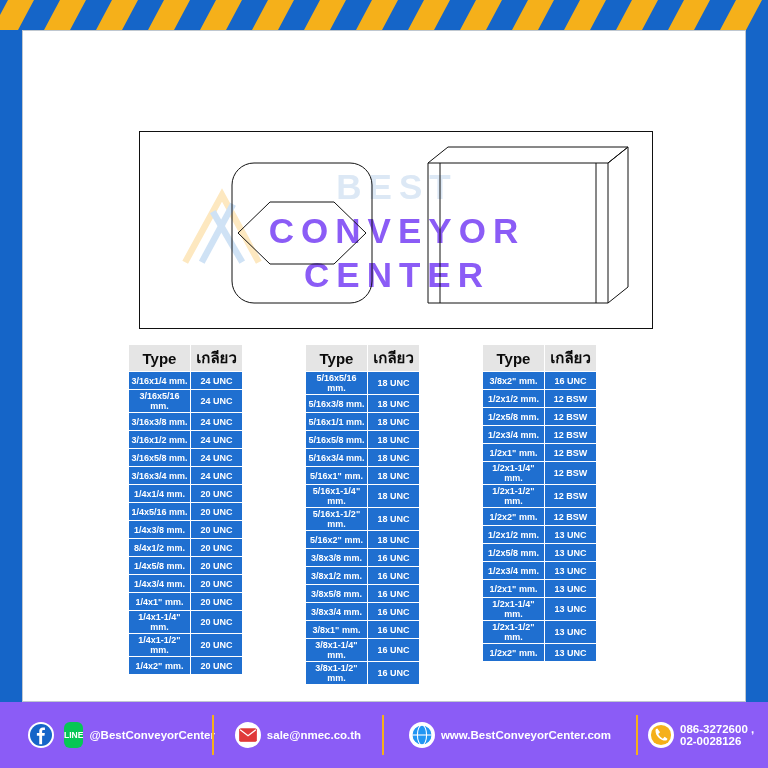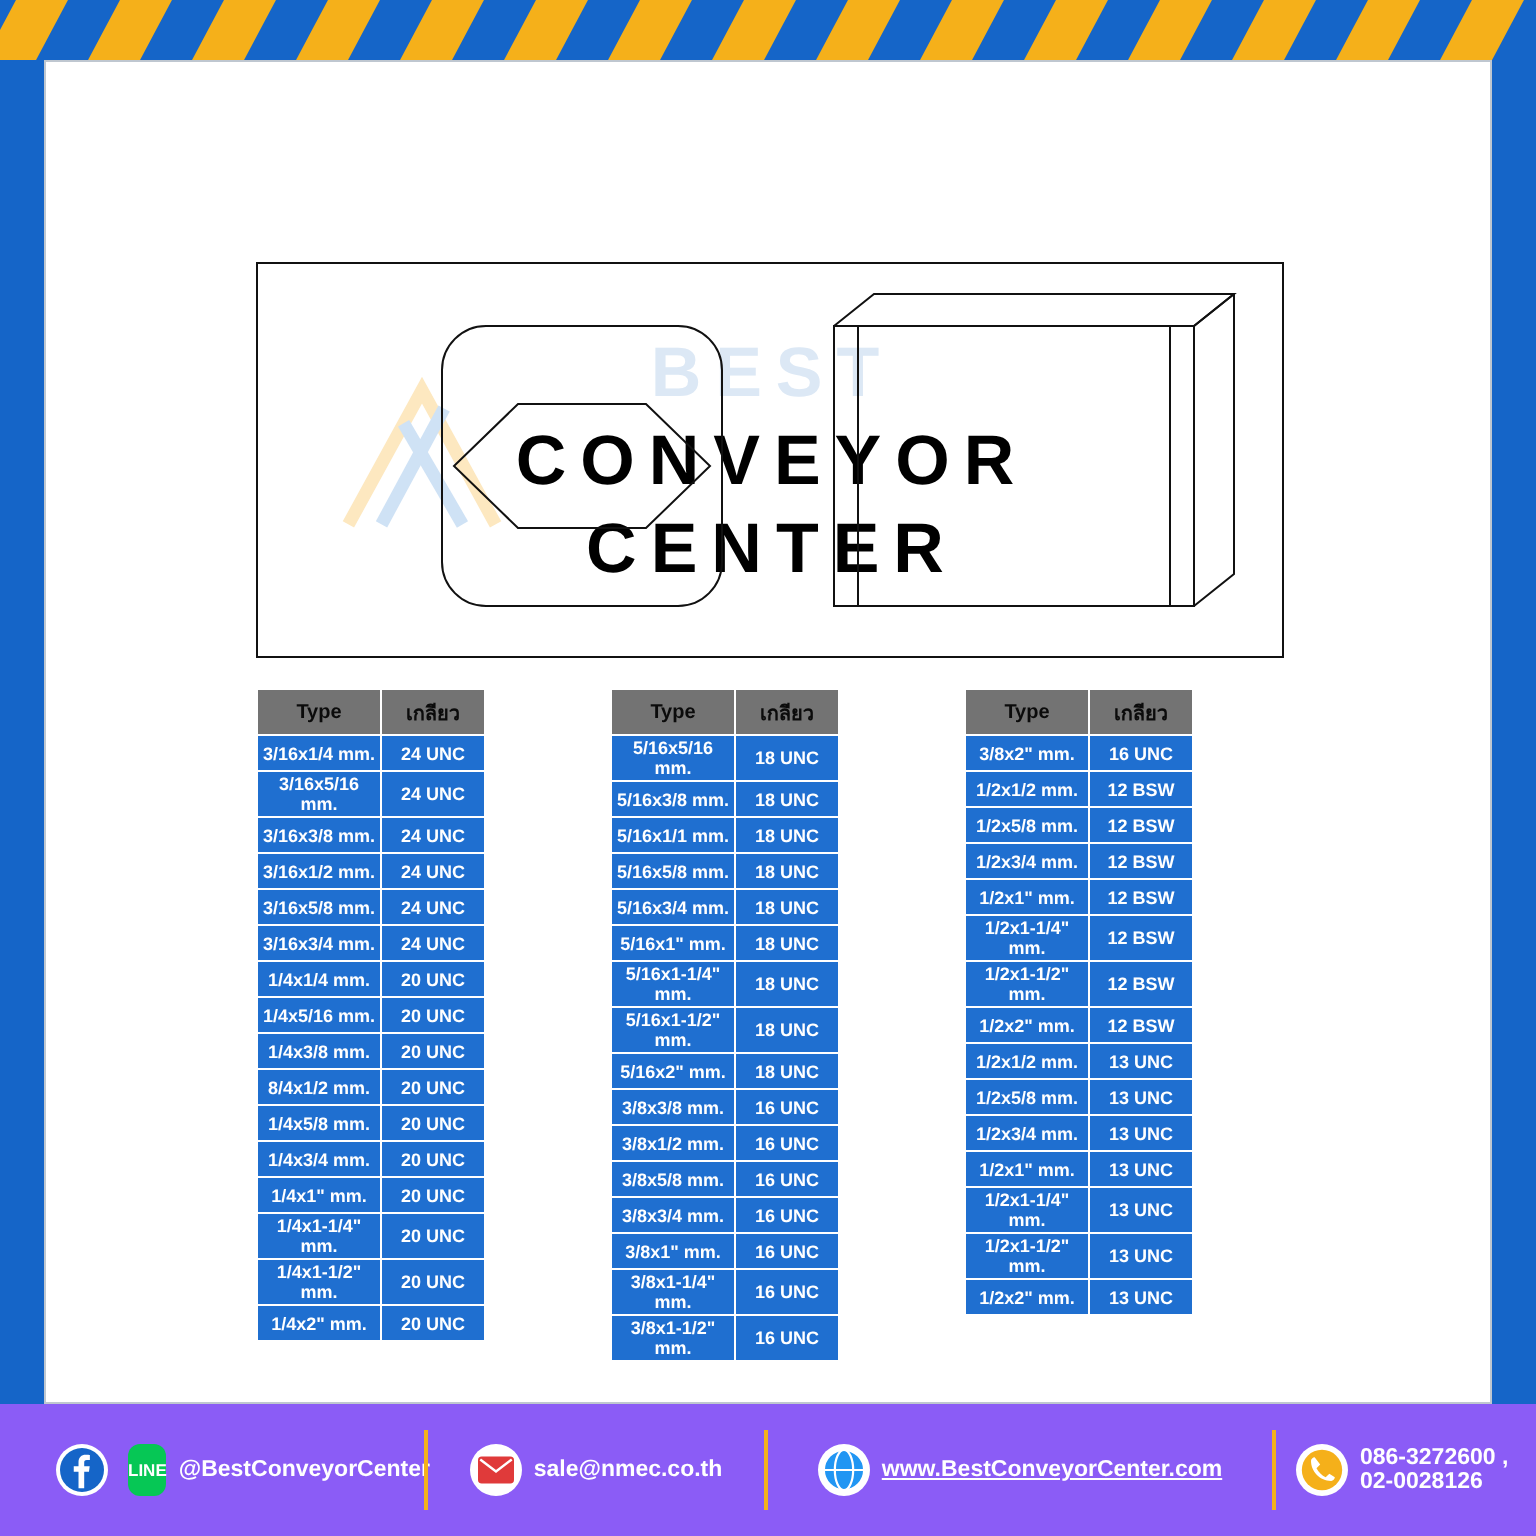--- a/index.html
+++ b/index.html
@@ -36,50 +36,50 @@
     position:absolute; left:231px; top:10px; width:262px; height:70px;
     background:#1565c8;
     display:flex; flex-direction:column; align-items:center; justify-content:center;
     color:#ffffff;
     line-height:1.18;
   }
   .title-box div { font-size:23px; font-weight:bold; letter-spacing:.5px; }
 
   
   .draw-frame {
-    position:absolute; left:105px; top:100px; width:514px; height:198px;
+    position:absolute; left:116px; top:100px; width:514px; height:198px;
     border:1px solid #111;
     background:#fff;
     overflow:hidden;
   }
   .wm {
     position:absolute; left:0; top:0; width:514px; height:198px;
     display:flex; flex-direction:column; align-items:center; justify-content:center;
     color:#dce8f5; font-size:35px; font-weight:bold; letter-spacing:7px;
     pointer-events:none;
   }
   .wm span { display:block; line-height:1.25; }
-  .wm .w2 { color:#000000; }
+  .wm .w2 { color:#8b5cf6; }
   .wm-mark {
     position:absolute; left:36px; top:52px; width:92px; height:92px;
     pointer-events:none;
   }
 
   
   .tables {
     position:absolute; left:105px; top:313px; width:514px;
   }
   .tbl {
     position:absolute; top:0;
     border-collapse:collapse;
     font-size:9.5px;
   }
   .tbl td, .tbl th { border:1px solid #ffffff; }
   .tbl th {
-    background:#737373; color:#0b0b0b; font-size:10px; font-weight:bold;
+    background:#e5e5e5; color:#0b0b0b; font-size:15px; font-weight:bold;
     height:23px; 
   }
   .tbl td {
     background:#1f6fd0; color:#ffffff; height:18px; text-align:center;
     font-weight:bold; font-size:9px;
   }
   .col-a { width:62px; }
   .col-b { width:52px; }
 
   #t1 { left:0px; }
@@ -408,21 +408,21 @@
         <svg width="18" height="14" viewBox="0 0 24 18">
             <rect x="0.5" y="0.5" width="23" height="17" rx="2" fill="#e03a3a" stroke="#e03a3a"></rect>
             <path d="M1.5 2 L12 10 L22.5 2" fill="none" stroke="#fff" stroke-width="1.6"></path>
           </svg>
       </span>
       <span>sale@nmec.co.th</span>
     </div>
 
     <div class="sep"></div>
 
-    <div class="fitem f-pad" style="width:252px;justify-content:center;text-decoration:underline;">
+    <div class="fitem f-pad" style="width:252px;justify-content:center;">
       <span class="fi-icon">
         <svg width="22" height="22" viewBox="0 0 24 24">
             <circle cx="12" cy="12" r="11" fill="#2196f3"></circle>
             <ellipse cx="12" cy="12" rx="5" ry="11" fill="none" stroke="#fff" stroke-width="1.2"></ellipse>
             <line x1="1" y1="12" x2="23" y2="12" stroke="#fff" stroke-width="1.2"></line>
             <circle cx="12" cy="12" r="11" fill="none" stroke="#fff" stroke-width="1.2"></circle>
           </svg>
       </span>
       <span>www.BestConveyorCenter.com</span>
     </div>

